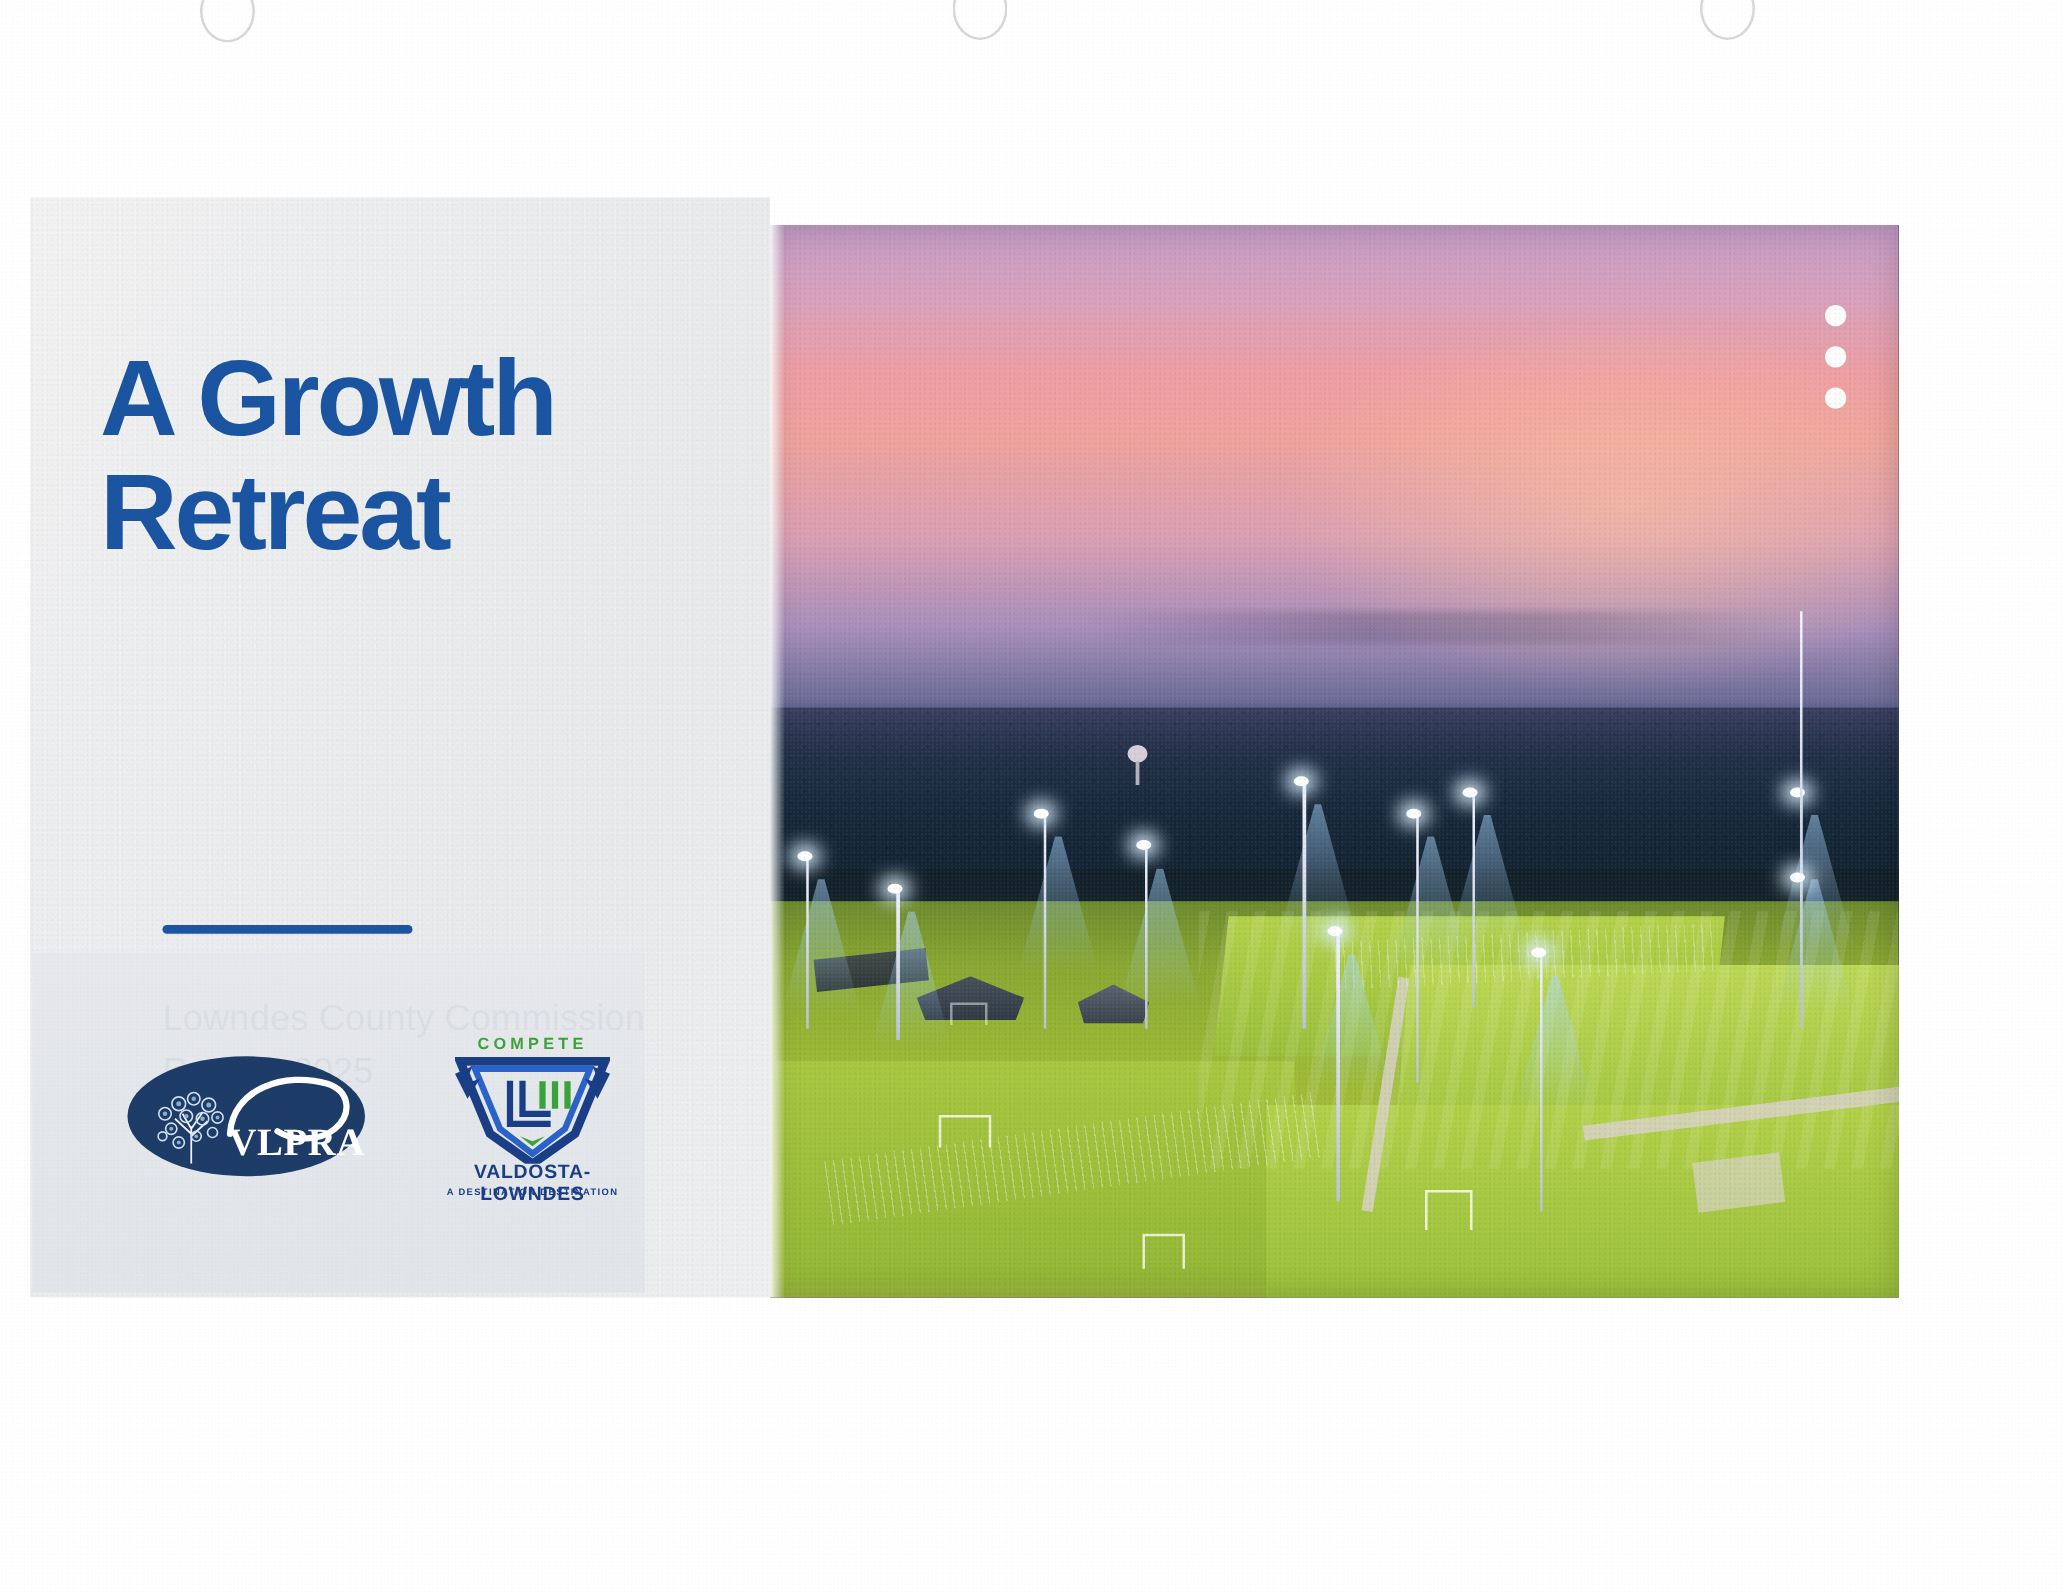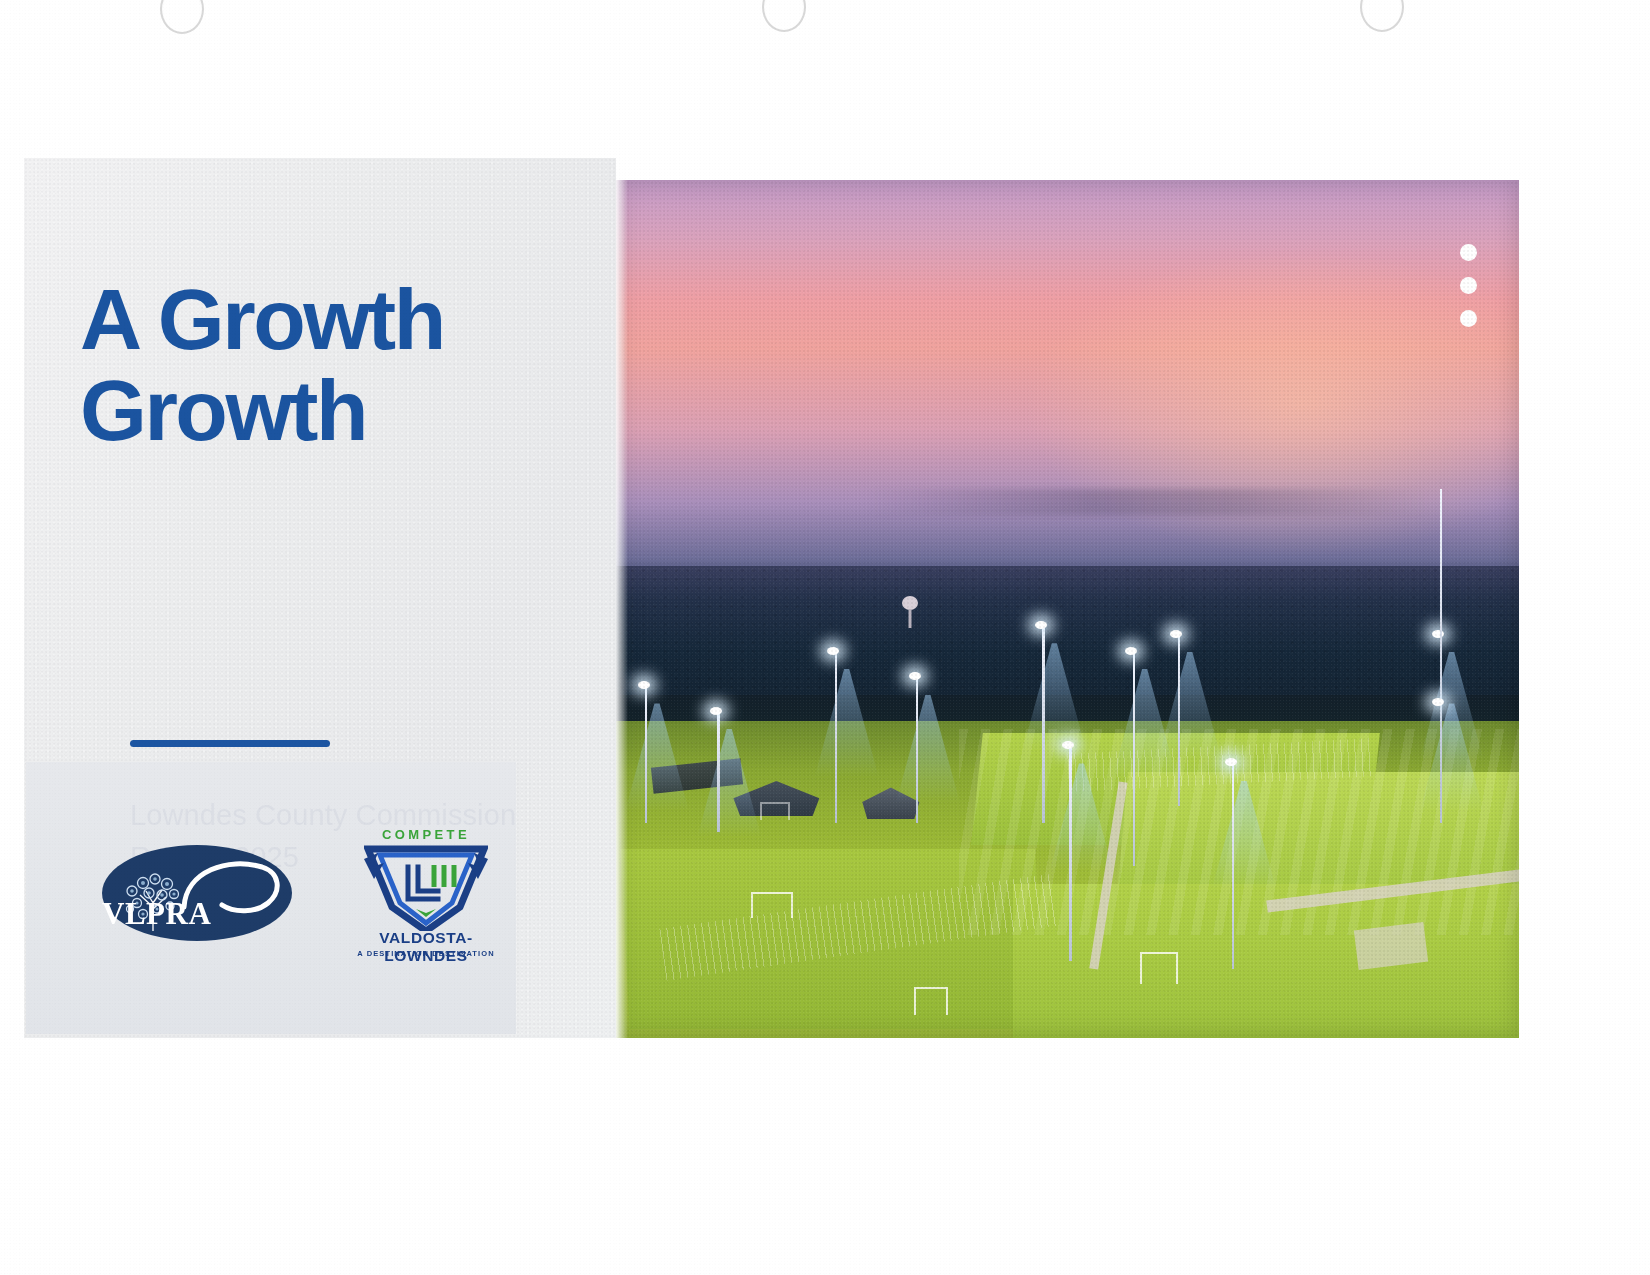--- a/index.html
+++ b/index.html
@@ -139,21 +139,21 @@
     width:74px;height:74px;
   }
   #vlpra-swoosh{
     position:absolute;
     left:74px;top:10px;
     width:110px;height:60px;
   }
   #vlpra-text{
     position:absolute;
     left:0;right:0;bottom:9px;
-    text-align:left;
+    text-align:right;
     font-family:"Liberation Serif", serif;
     font-weight:700;
     font-size:31px;
     letter-spacing:.5px;
     color:#ffffff;
   }
 
   
   #compete-logo{
     position:relative;
@@ -370,21 +370,21 @@
   <div class="hole" id="hole-3"></div>
 
   <div id="slide">
 
     <div id="left-panel">
       <div id="left-panel-grain"></div>
     </div>
 
     <div id="title-block">
       <div class="title-line" id="title-line-1">A Growth</div>
-      <div class="title-line" id="title-line-2">Growth</div>
+      <div class="title-line" id="title-line-2">Retreat</div>
     </div>
 
     <div id="divider"></div>
 
     <div id="subtitle-block">
       <div class="subtitle-line">Lowndes County Commission</div>
       <div class="subtitle-line">Retreat 2025</div>
     </div>
 
     <div id="logo-band"></div>

